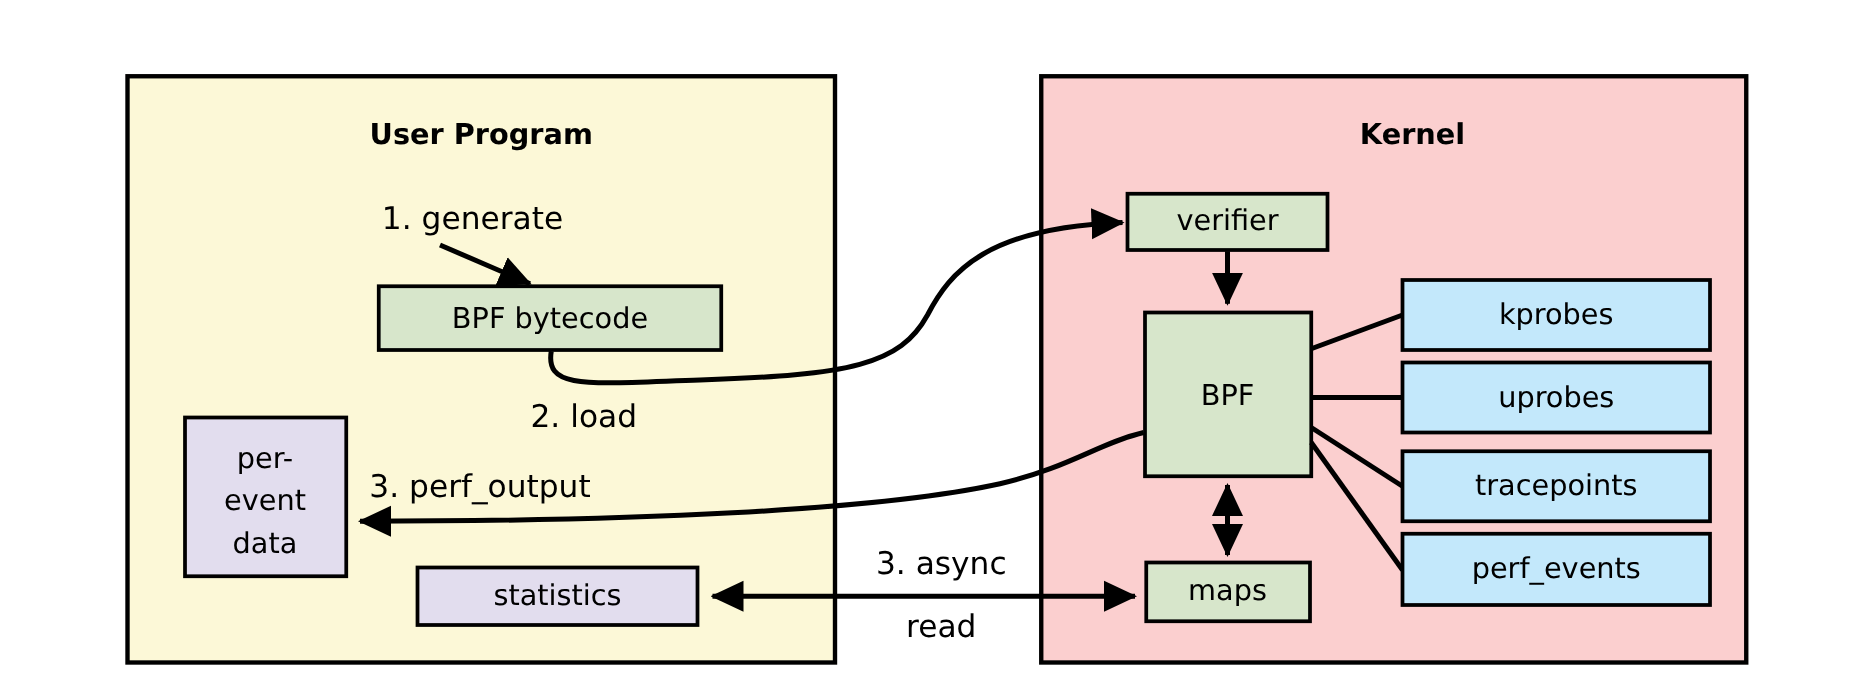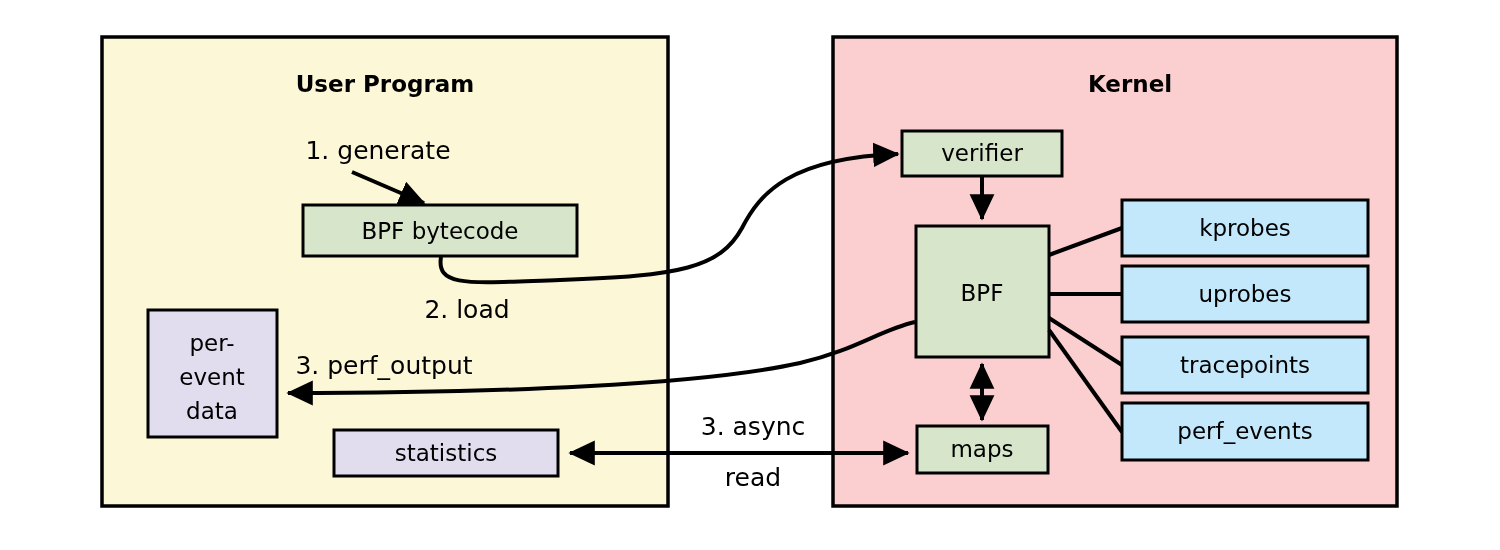--- a/index.html
+++ b/index.html
@@ -10,20 +10,21 @@
   body {
     width: 1500px;
     height: 550px;
     font-family: "DejaVu Sans", "Liberation Sans", sans-serif;
     overflow: hidden;
   }
   #diagram-root {
     position: relative;
     width: 1500px;
     height: 466px;
+    margin-top: 24px;
   }
   svg#bpf-diagram {
     display: block;
     width: 1500px;
     height: 550px;
   }
   .panel-rect {
     stroke: #000000;
     stroke-width: 3.5;
   }

